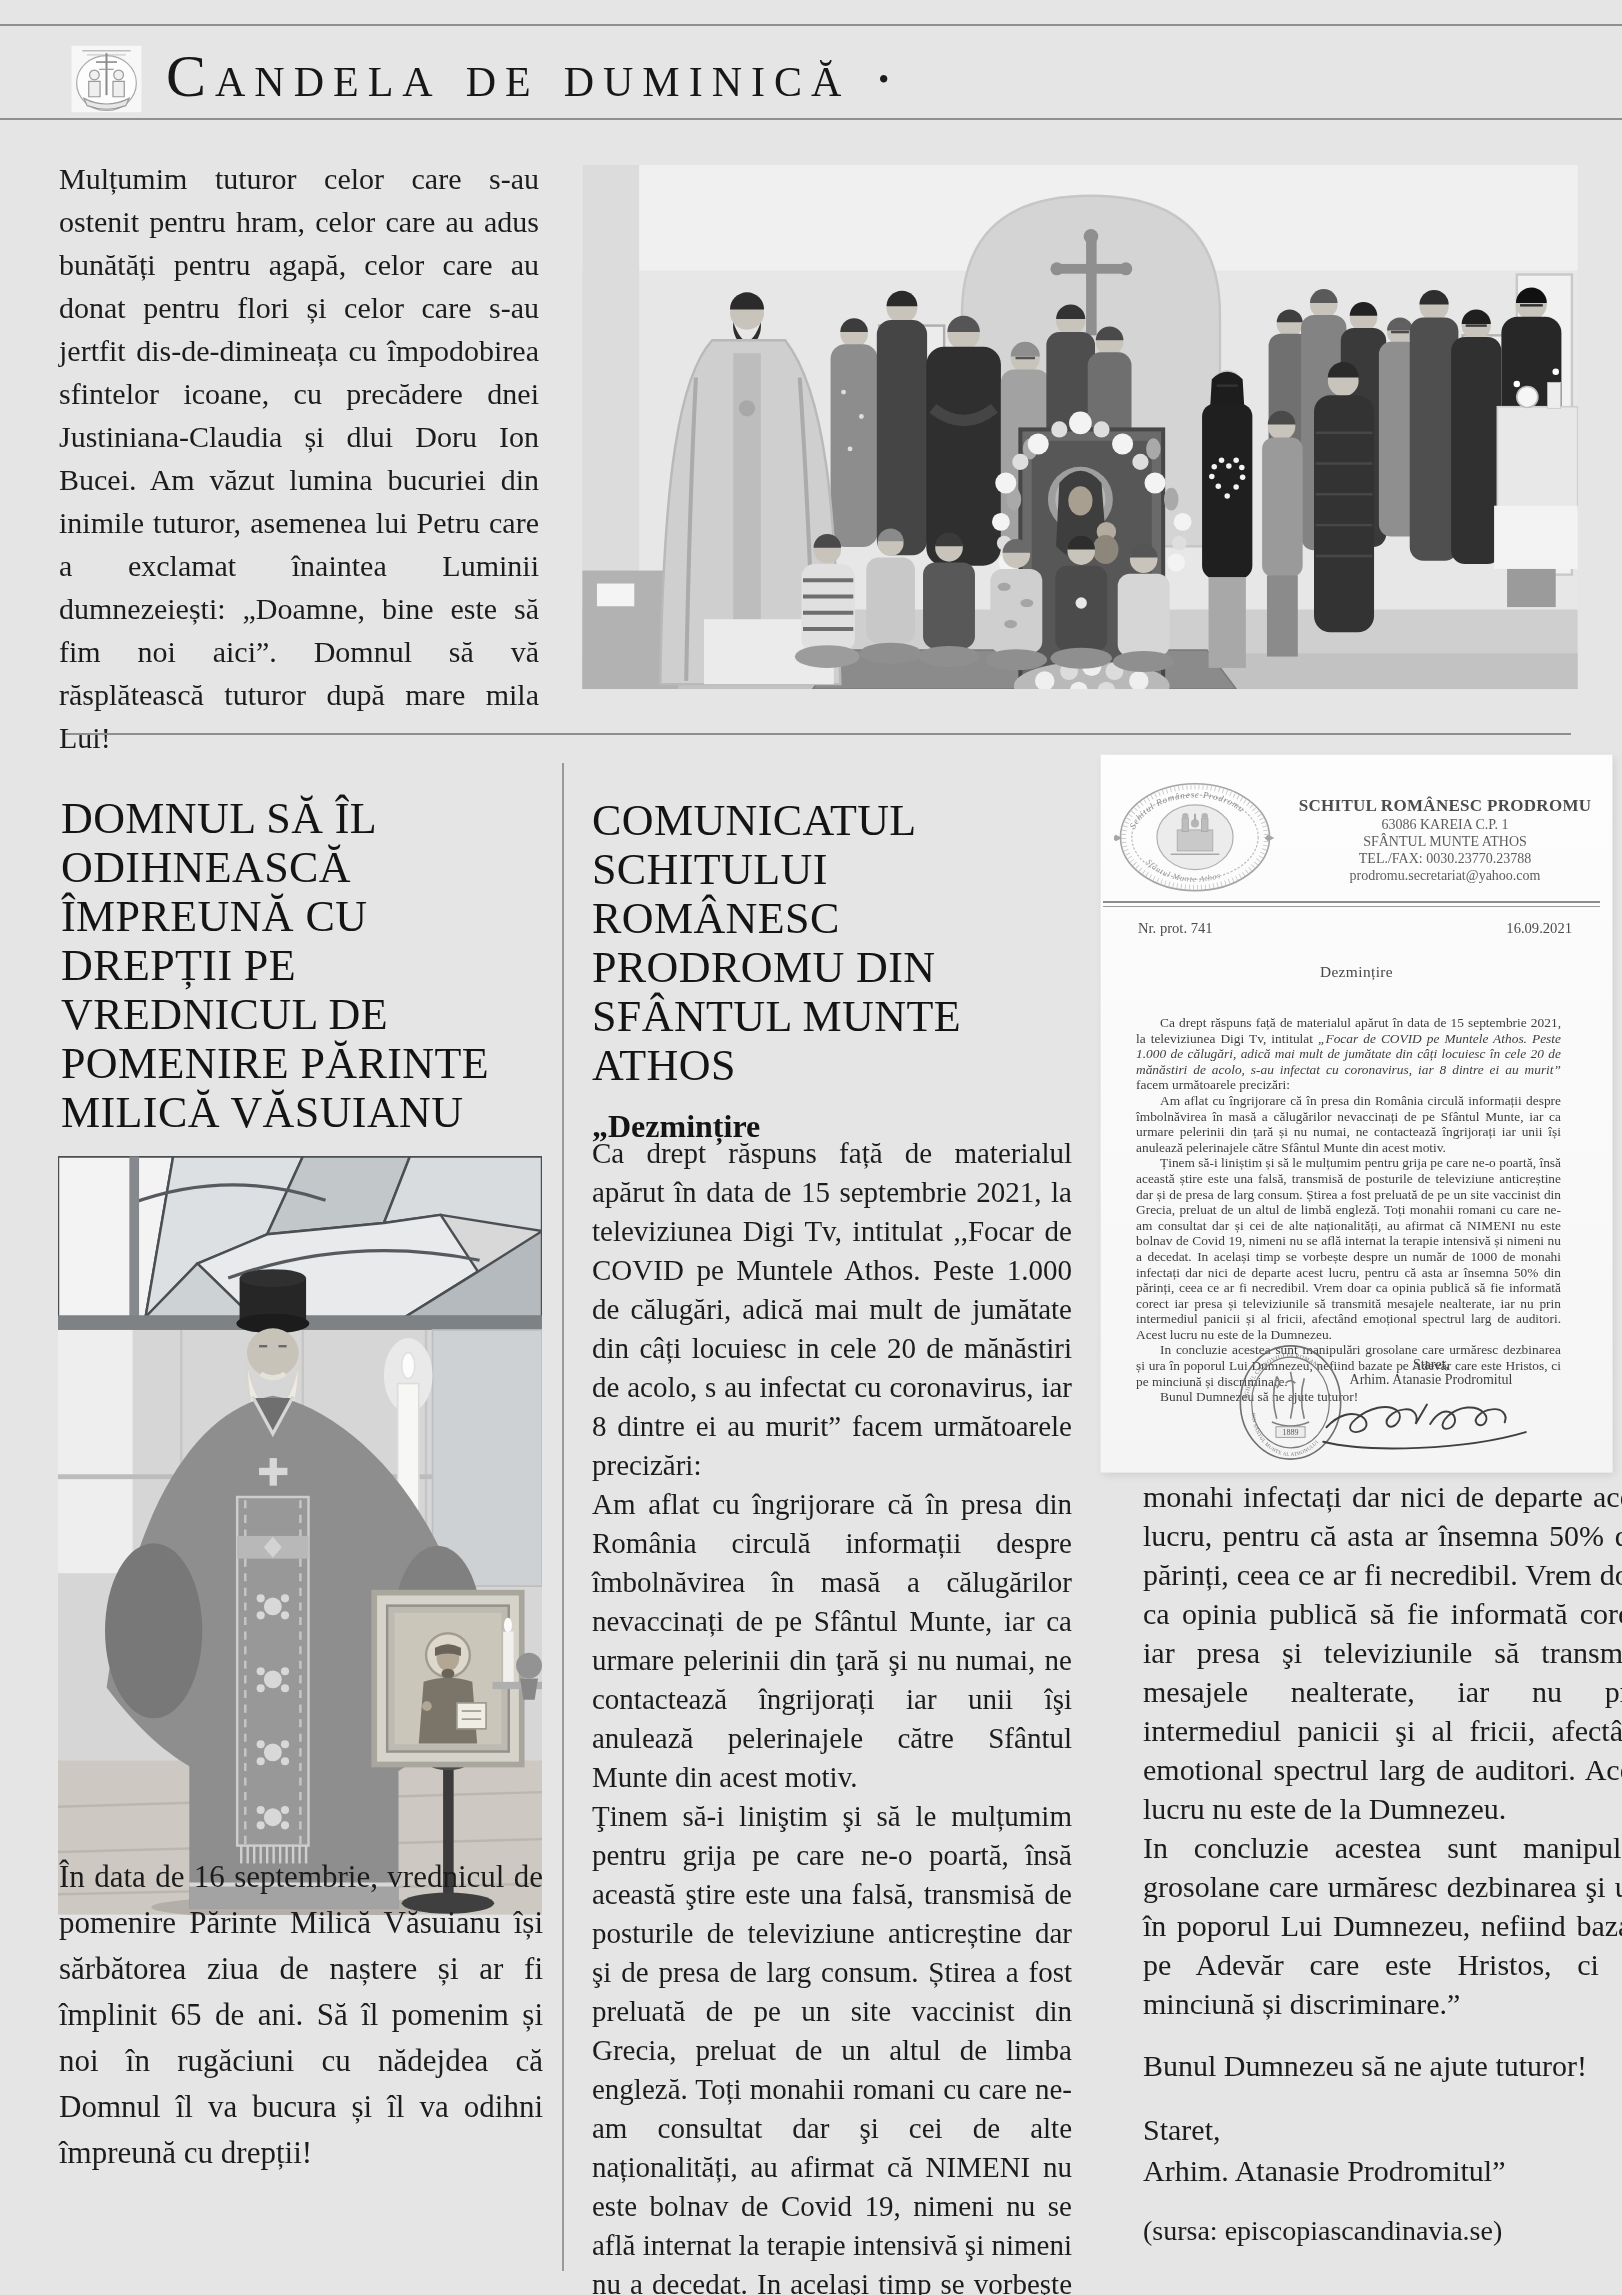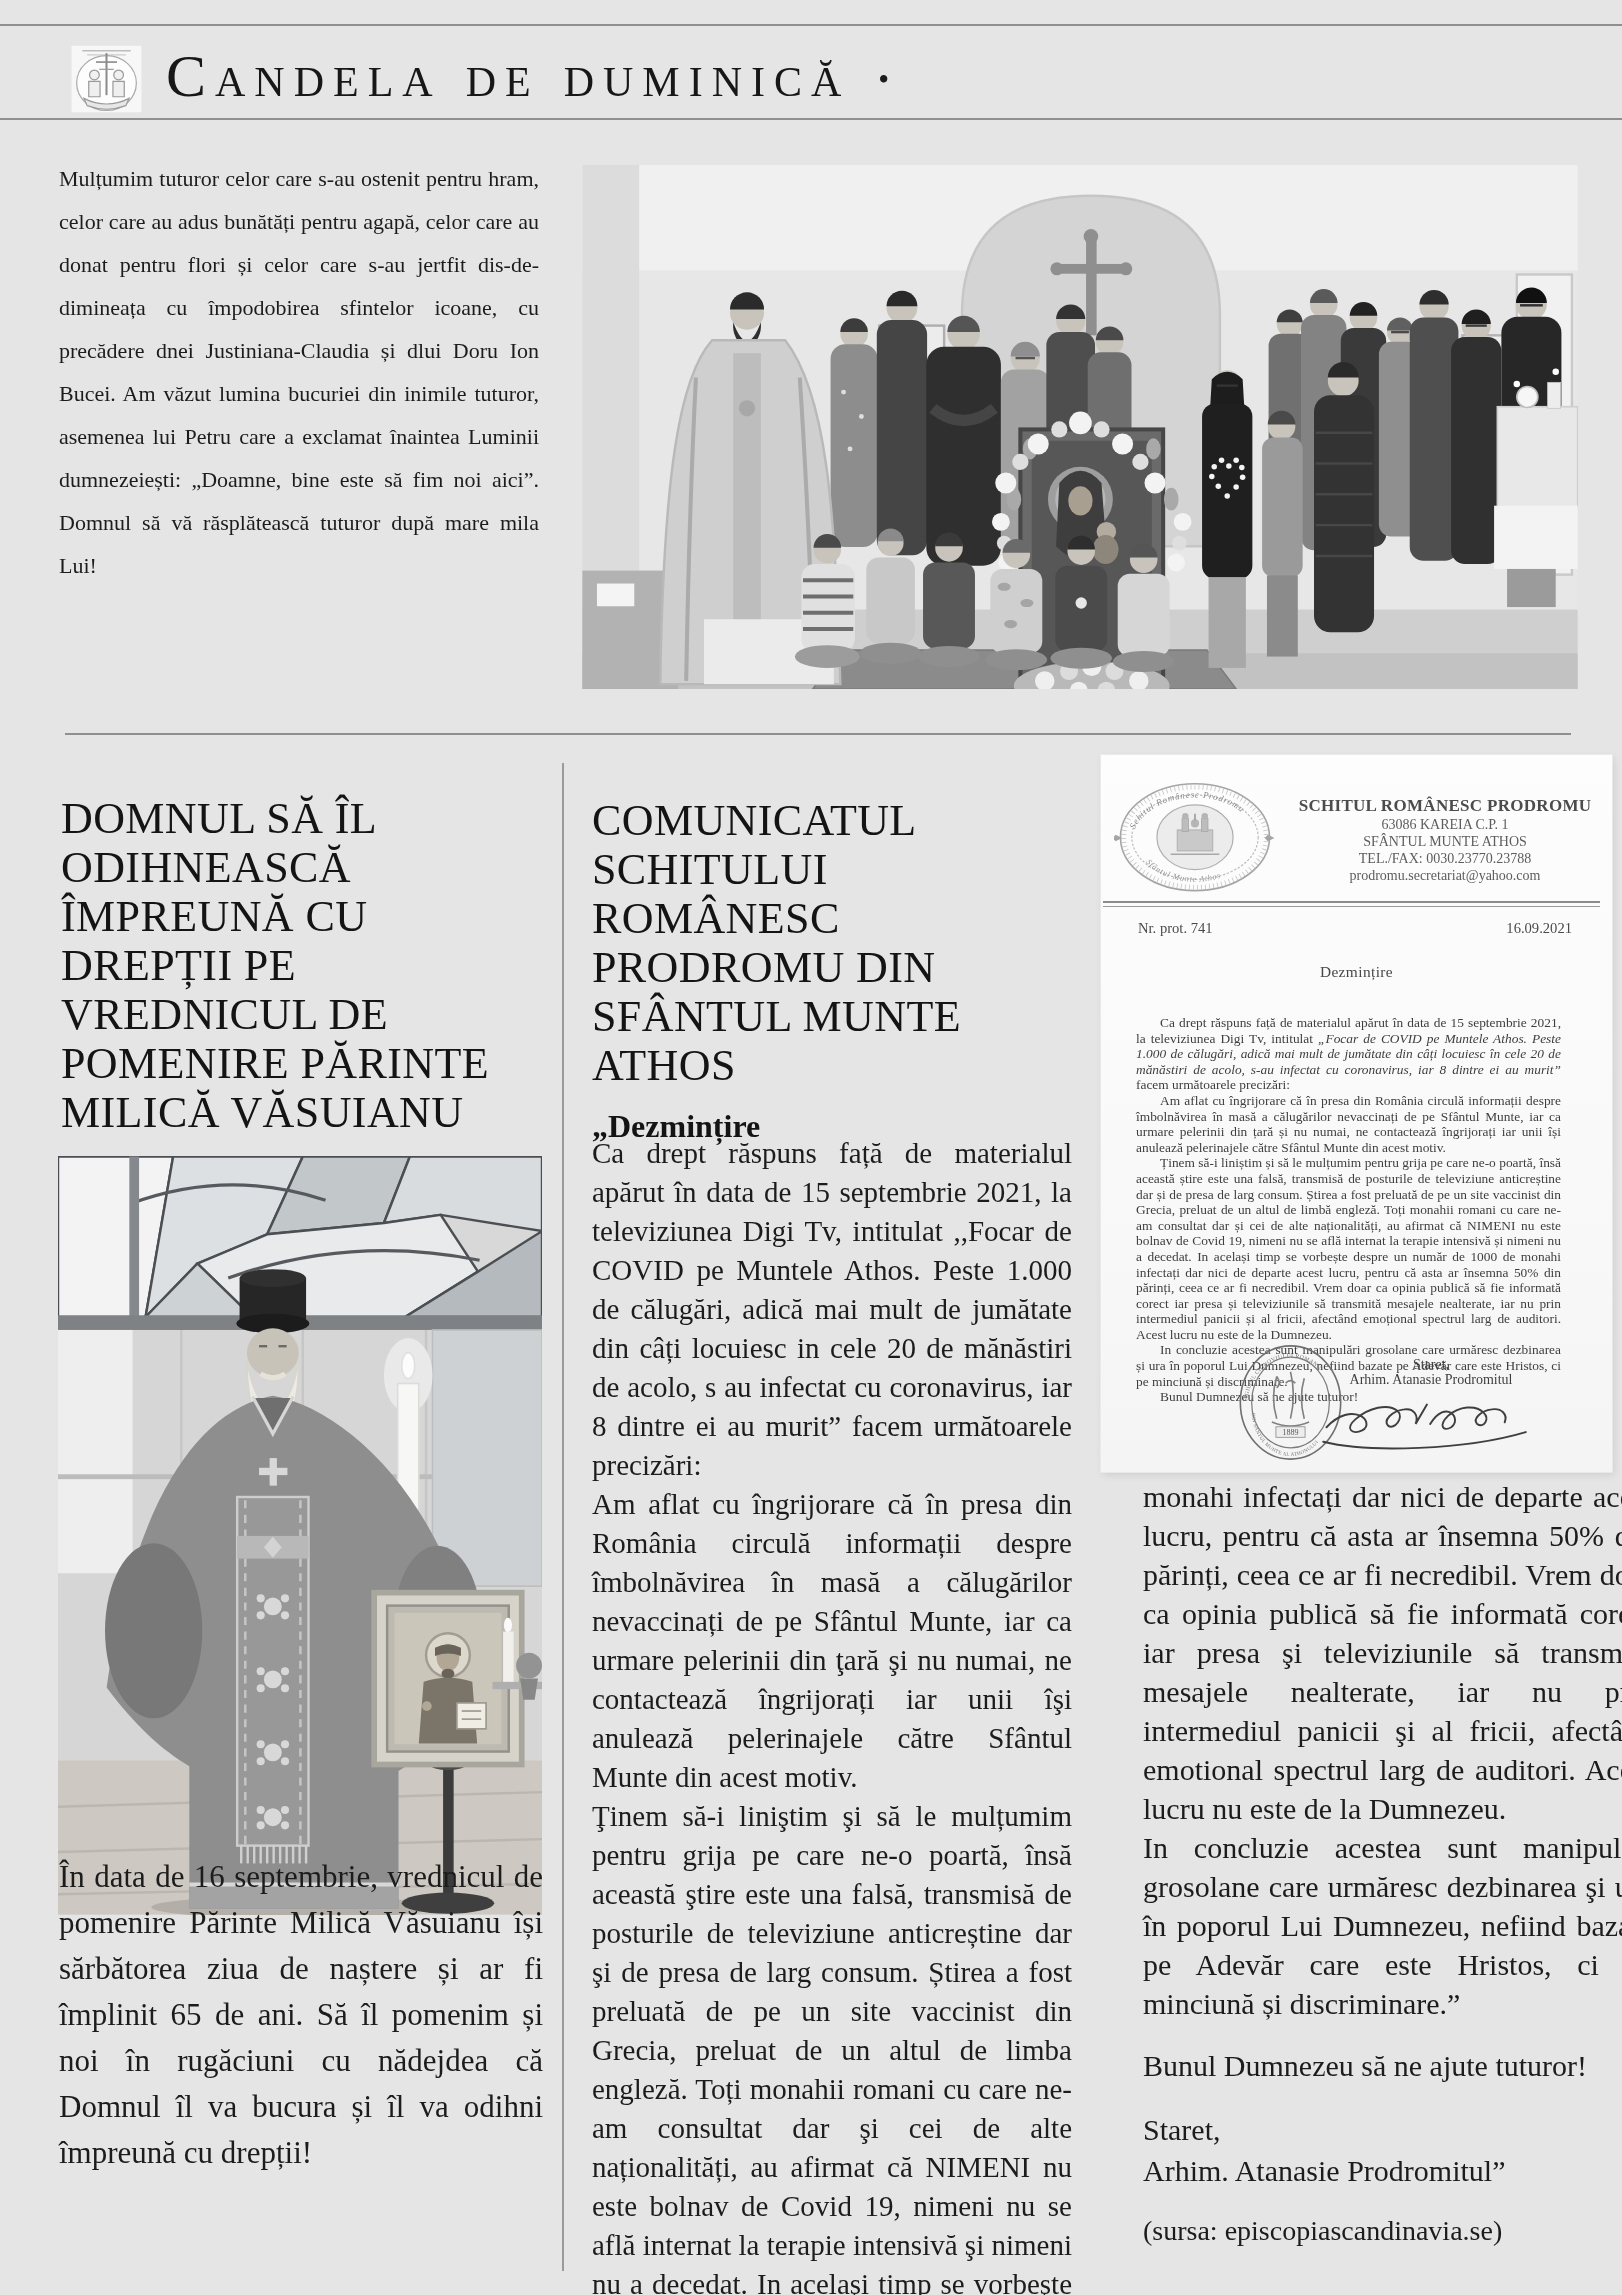--- a/index.html
+++ b/index.html
@@ -7,21 +7,21 @@
         font-family:"Liberation Serif","DejaVu Serif",serif;color:#1c1c1c;}
   .page p{margin:0;}
   .abs{position:absolute;}
   .rule-h{position:absolute;background:#8f8f8f;}
   
   .mast-row{position:absolute;left:166px;top:42px;width:1428px;display:flex;align-items:baseline;}
   .mast-title{font-size:60px;font-variant:small-caps;letter-spacing:9px;white-space:nowrap;color:#171717;}
   .mast-bullet{font-size:31px;margin:0 21px 0 28px;position:relative;top:-6.5px;}
   .mast-issue{font-size:44px;font-variant:small-caps;letter-spacing:3.2px;white-space:nowrap;color:#171717;}
   
-  .intro{left:59px;top:157px;width:480px;font-size:22px;line-height:43px;text-align:justify;}
+  .intro{left:59px;top:157px;width:480px;font-size:30px;line-height:43px;text-align:justify;}
   
   .headline{font-size:44px;line-height:49px;letter-spacing:0.4px;white-space:pre-line;font-weight:400;color:#141414;}
   .headline-left{left:61px;top:759px;width:491px;margin-top:35px;}
   .headline-mid{left:592px;top:759px;width:487px;}
   .subhead{left:592px;top:1076px;font-size:32px;font-weight:bold;color:#141414;}
   .mid-body{left:592px;top:1134px;width:480px;font-size:29px;line-height:39px;text-align:justify;}
   .left-body{left:59px;top:1854px;width:484px;font-size:31px;line-height:46px;text-align:justify;}
   
   .right-col{left:1143px;top:1477px;width:510px;font-size:30px;line-height:39px;text-align:justify;}
   .right-col .closing{margin-top:23px;text-align:left;}

